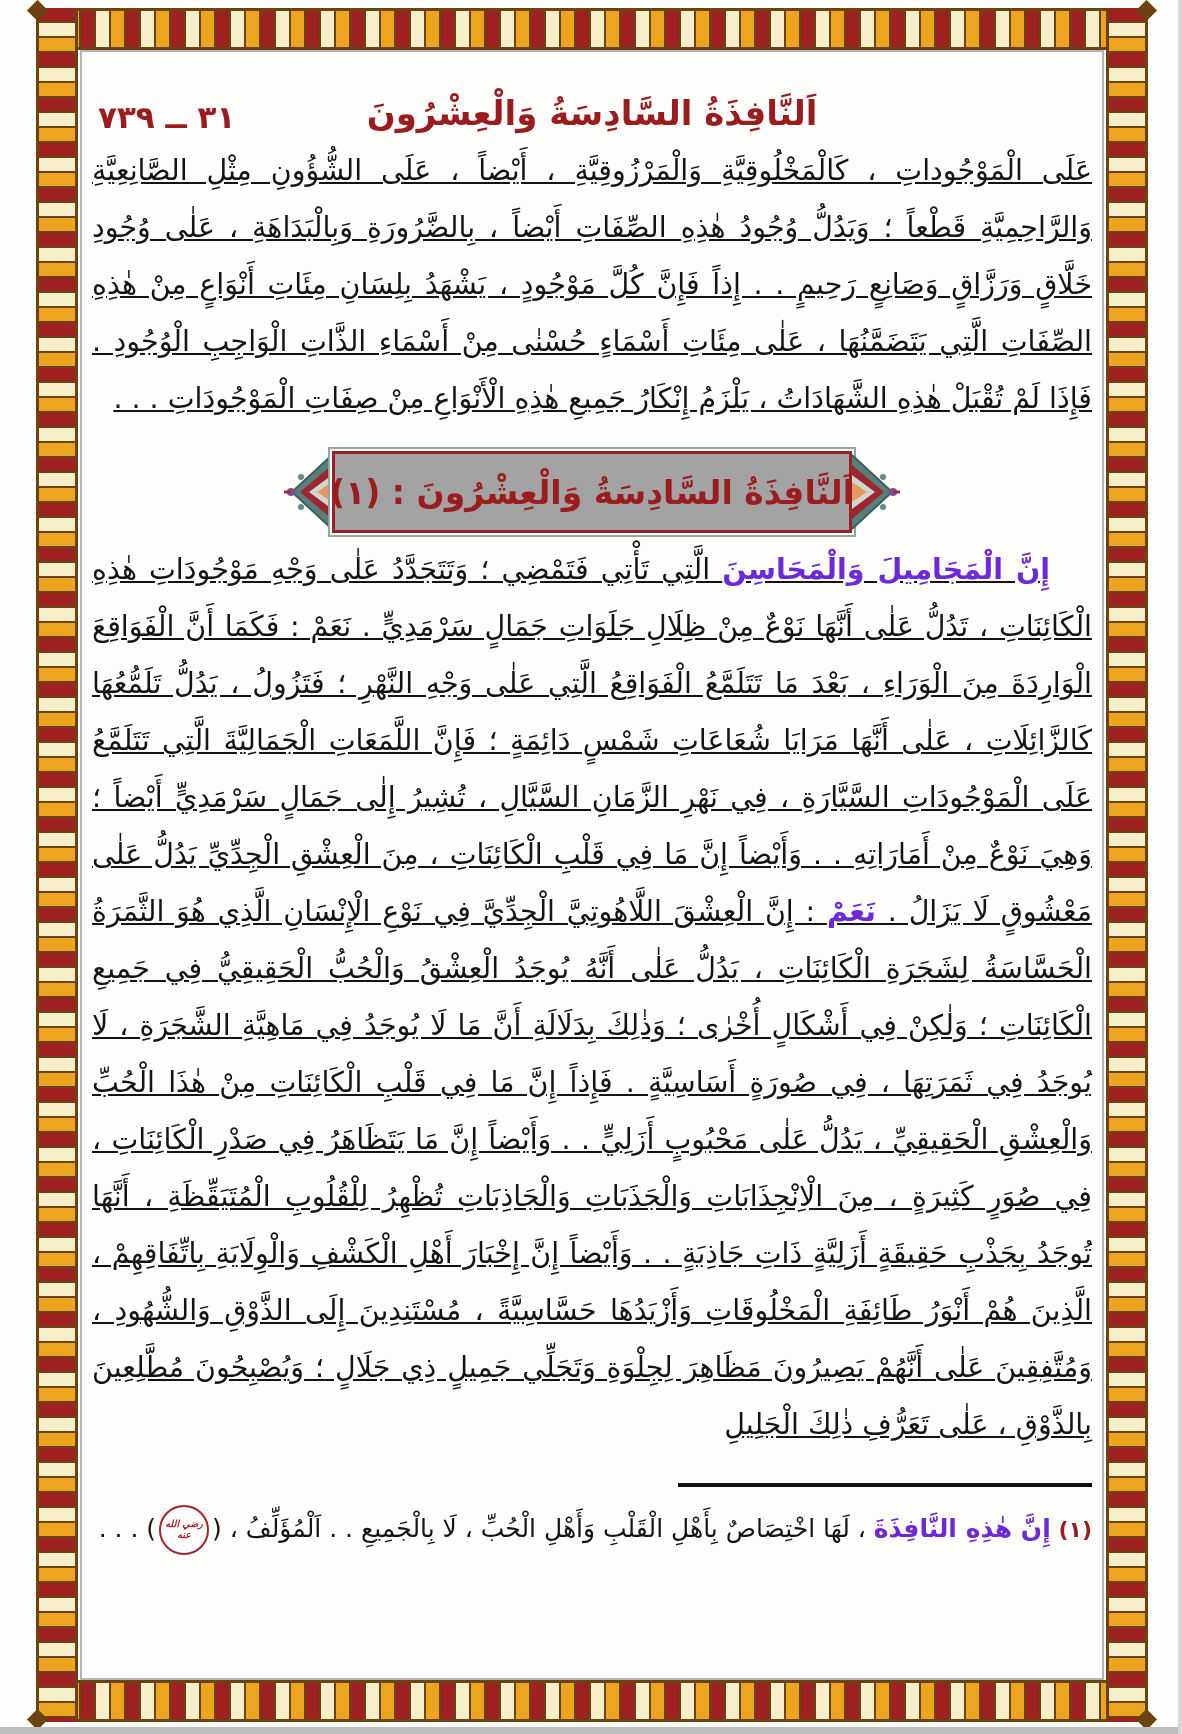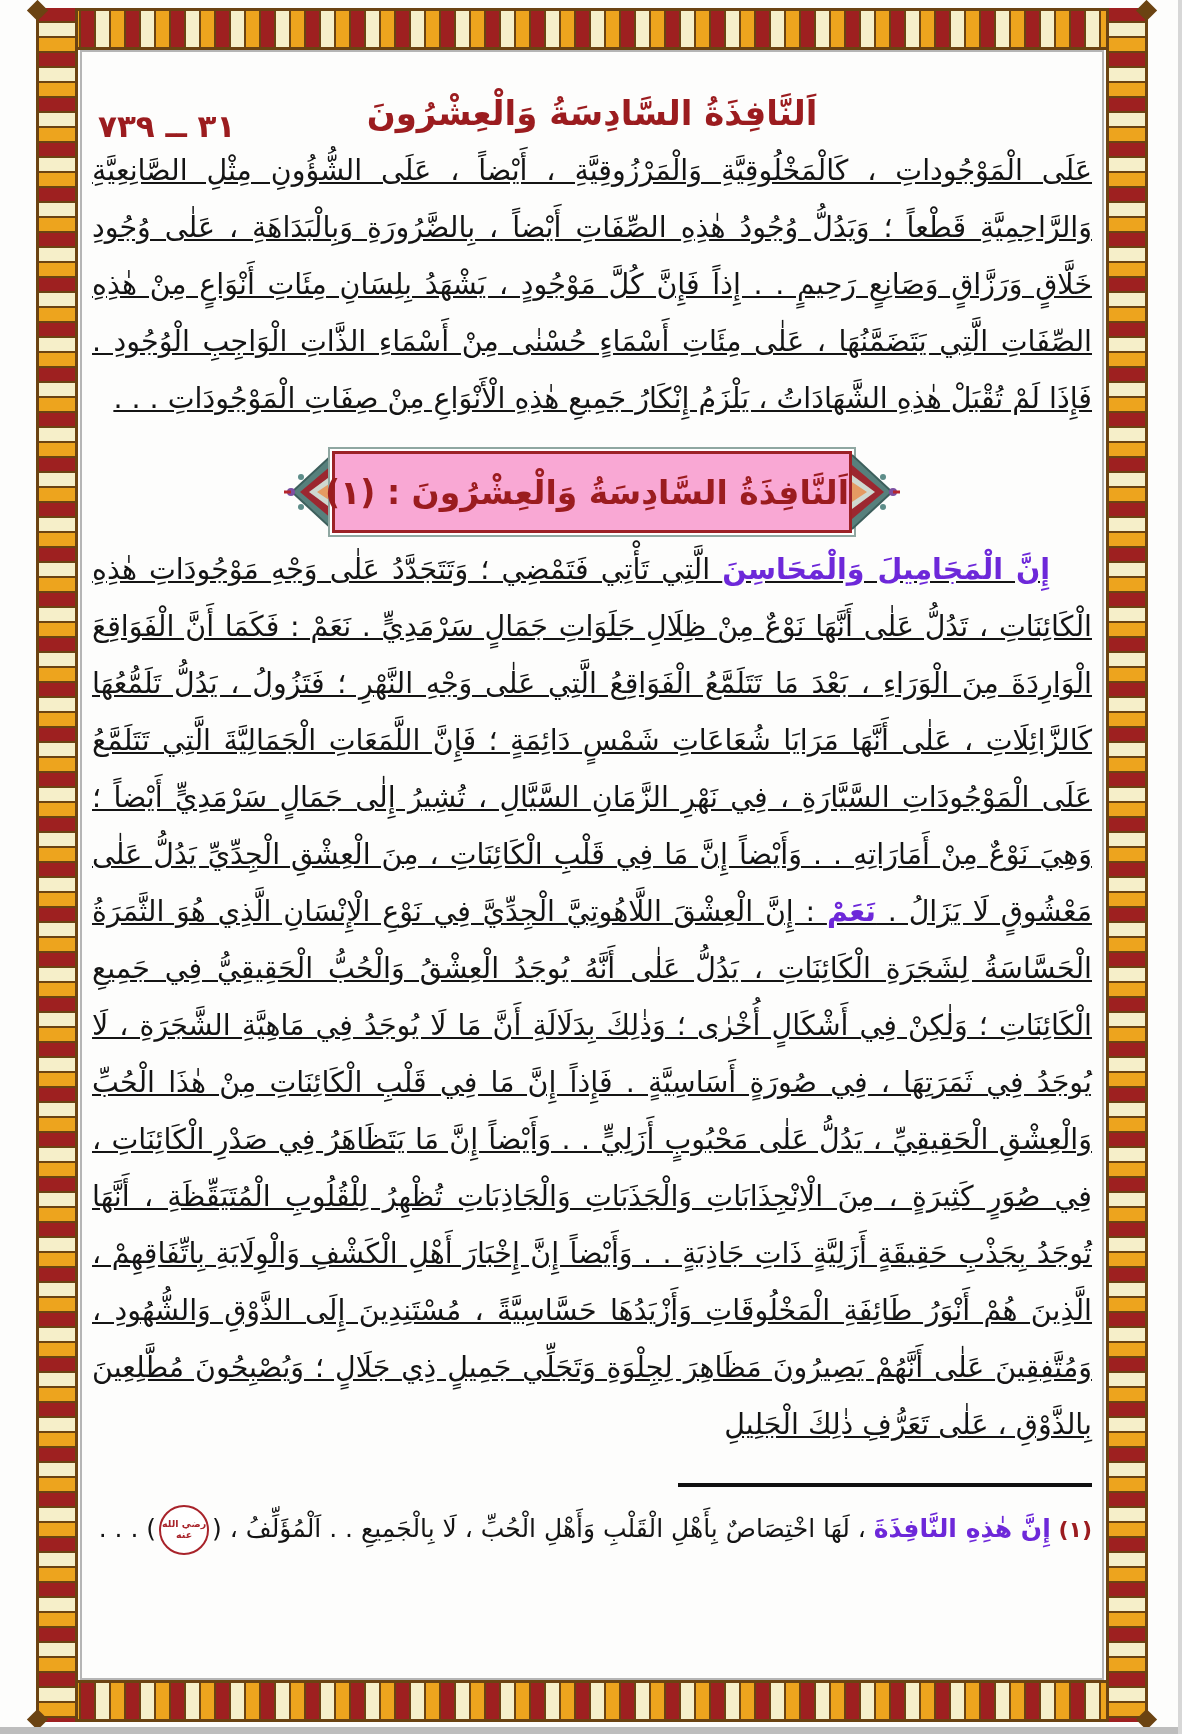--- a/index.html
+++ b/index.html
@@ -45,57 +45,57 @@
   .content{
     position:absolute;left:92px;right:90px;top:58px;bottom:60px;
     direction:rtl;color:#141414;
   }
   .page-header{position:relative;height:58px;margin-top:26px;}
   .page-title{
     position:absolute;left:0;right:0;text-align:center;
     color:#9b1c1f;font-weight:bold;font-size:34px;line-height:58px;
   }
   .page-number{
-    position:absolute;left:6px;top:13px;color:#9b1c1f;font-weight:bold;
+    position:absolute;left:6px;top:4px;color:#9b1c1f;font-weight:bold;
     font-size:31px;line-height:58px;direction:rtl;
   }
   p.body-par{
     margin:0;font-size:28.5px;line-height:57px;text-align:justify;
     direction:rtl;
     text-decoration:underline;
   }
   .par-1{margin-top:34px;}
   .par-2{margin-top:16px;text-indent:42px;}
   .red-seg{color:#6d28d9;font-weight:bold;}
   
   .heading-box-wrap{position:relative;width:604px;margin:22px auto 6px auto;height:86px;}
   .heading-box{
     position:absolute;left:42px;right:42px;top:2px;bottom:2px;
-    background:#f9a8d4;border:3px solid #9c2227;
+    background:#a3a3a3;border:3px solid #9c2227;
     box-shadow:0 0 0 2px #ffffff,0 0 0 4px #8fa7a1;
-    display:flex;align-items:center;
+    display:flex;align-items:center;justify-content:center;
   }
   .heading-text{color:#9b1c1f;font-weight:bold;font-size:33px;white-space:nowrap;}
   .floral{position:absolute;top:2px;width:48px;height:82px;}
   .floral-left{left:-6px;}
   .floral-right{right:-6px;transform:scaleX(-1);}
   
   .footnote-rule{
     width:414px;border-top:4px solid #101010;
     margin:30px 0 0 auto; 
   }
   p.footnote{
     margin:18px 0 0 0;font-size:25px;line-height:46px;text-align:justify;direction:rtl;
   }
   .fn-marker{color:#9b1c1f;font-weight:bold;font-size:22px;}
   .seal{
     display:inline-flex;align-items:center;justify-content:center;
     width:46px;height:46px;border:2px solid #a8232a;border-radius:50%;
     color:#a8232a;font-size:9.5px;font-weight:bold;text-align:center;line-height:1.15;
-    vertical-align:middle;margin:0 3px;background:#fff;overflow:hidden;
+    vertical-align:middle;margin:0 3px;background:#fff;overflow:hidden;font-style:italic;
   }
 </style>
 </head>
 <body>
 
 <div class="page">
 
   <div class="chain chain-top"></div>
   <div class="chain chain-bottom"></div>
   <div class="chain chain-left"></div>

